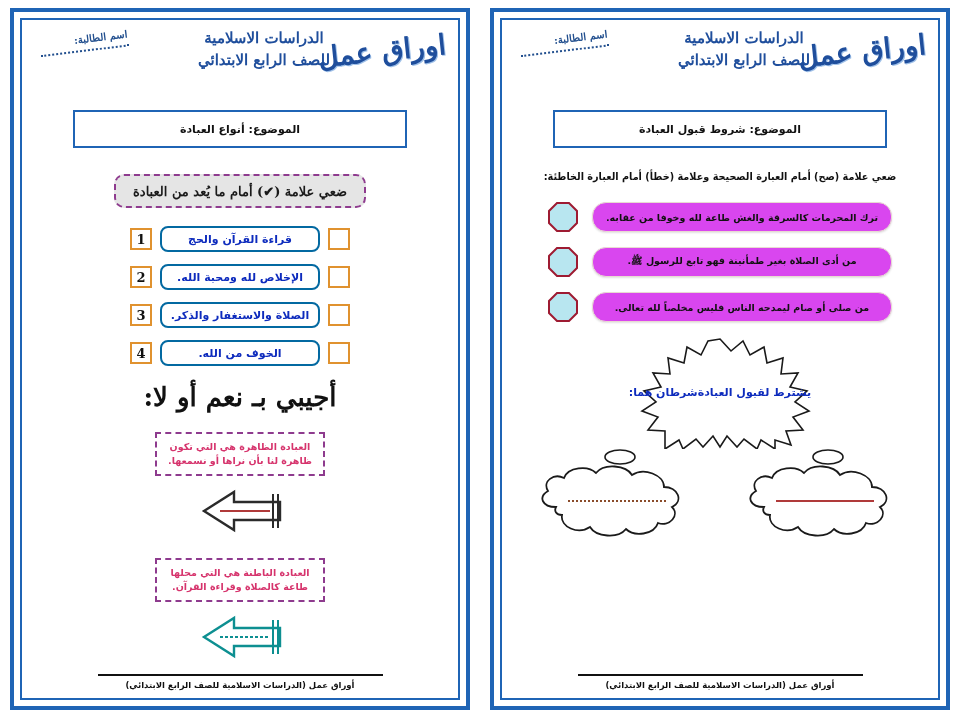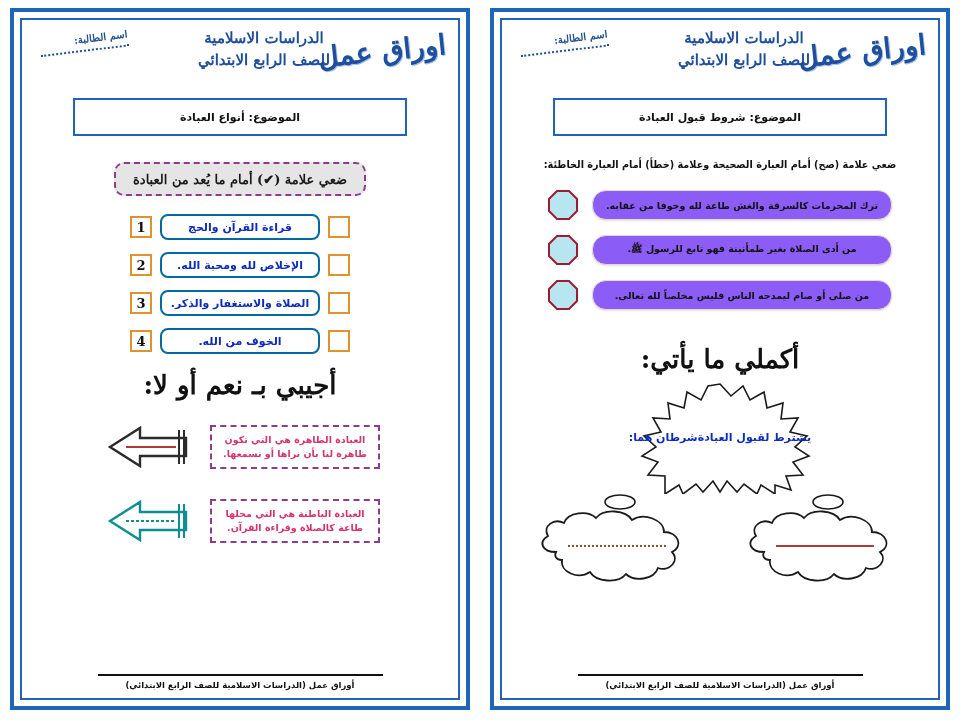--- a/index.html
+++ b/index.html
@@ -61,21 +61,21 @@
     font-size:10px;font-weight:bold;color:#23508f;
     transform:rotate(-7deg);
   }
   .hdr-name .dots{
     display:block;margin-top:4px;
     border-bottom:2px dotted #23508f;
     height:1px;width:88px;
   }
   
   .topic-box{
-    margin:6px auto 0 auto;
+    margin:18px auto 0 auto;
     width:330px;height:34px;
     border:2px solid #1f64b5;
     display:flex;align-items:center;justify-content:center;
     font-size:11px;font-weight:bold;color:#111;
     font-family:"DejaVu Sans","Liberation Sans",sans-serif;
   }
   
   .instr-pill{
     margin:26px auto 0 auto;
     width:248px;height:30px;
@@ -116,21 +116,21 @@
   
   .big-title{
     text-align:center;
     font-family:"DejaVu Serif","Liberation Serif",serif;
     font-size:26px;font-weight:bold;color:#111;
     margin-top:16px;letter-spacing:0px;
   }
   
   .arrow-row{
     display:flex;align-items:center;justify-content:center;
-    gap:18px;margin-top:20px;
+    gap:8px;margin-top:20px;flex-direction:column;
   }
   .arrow-wrap{width:92px;height:54px;flex:0 0 auto;}
   .stmt-box{
     width:170px;min-height:44px;
     border:2px dashed #8e3b8e;
     display:flex;align-items:center;justify-content:center;
     padding:3px 6px;box-sizing:border-box;
     text-align:center;
     font-size:9.5px;font-weight:bold;color:#d6336c;
     line-height:1.5;
@@ -150,21 +150,21 @@
     display:flex;align-items:center;justify-content:center;
     gap:14px;margin-bottom:15px;
   }
   .tf-oct{
     width:30px;height:30px;flex:0 0 auto;
   }
   .tf-box{
     width:300px;height:30px;
     border:1px solid #e9d9d2;
     border-radius:14px;
-    background:#8b5cf6;
+    background:#d946ef;
     display:flex;align-items:center;justify-content:center;
     font-size:9.5px;font-weight:bold;color:#111;
     box-sizing:border-box;
     box-shadow:0 1px 2px rgba(0,0,0,.12);
     padding:0 8px;text-align:center;
   }
   
   .burst-wrap{
     position:relative;width:210px;height:112px;margin:8px auto 0 auto;
   }
@@ -237,21 +237,20 @@
 
         <div class="tf-row">
           <div class="tf-box">من صلى أو صام ليمدحه الناس فليس مخلصاً لله تعالى.</div>
           <svg class="tf-oct" viewBox="0 0 30 30">
             <polygon points="9,1 21,1 29,9 29,21 21,29 9,29 1,21 1,9" fill="#b8e6f0" stroke="#9e1b32" stroke-width="2"></polygon>
           </svg>
         </div>
 
       </div>
 
-      <div class="big-title" style="margin-top:34px;">أكملي ما يأتي:</div>
 
       <div class="burst-wrap">
         <svg viewBox="0 0 210 112">
           <polygon fill="#ffffff" stroke="#1a1a1a" stroke-width="1.6" points="105,2 116,14 128,4 135,18 149,10 152,26 168,21 166,37 183,36 175,50 192,54 180,65 194,74 178,80 188,93 171,94 176,108 160,103 160,112 146,103 142,112 129,102 122,110 112,99 105,110 98,99 88,110 81,102 68,112 64,103 50,112 50,94 33,93 43,80 27,74 41,65 29,54 46,50 38,36 55,37 53,21 69,26 72,10 86,18 93,4"></polygon>
         </svg>
         <div class="burst-text">
           <span>يشترط لقبول العبادة</span>
           <span>شرطان هما:</span>
         </div>
       </div>

